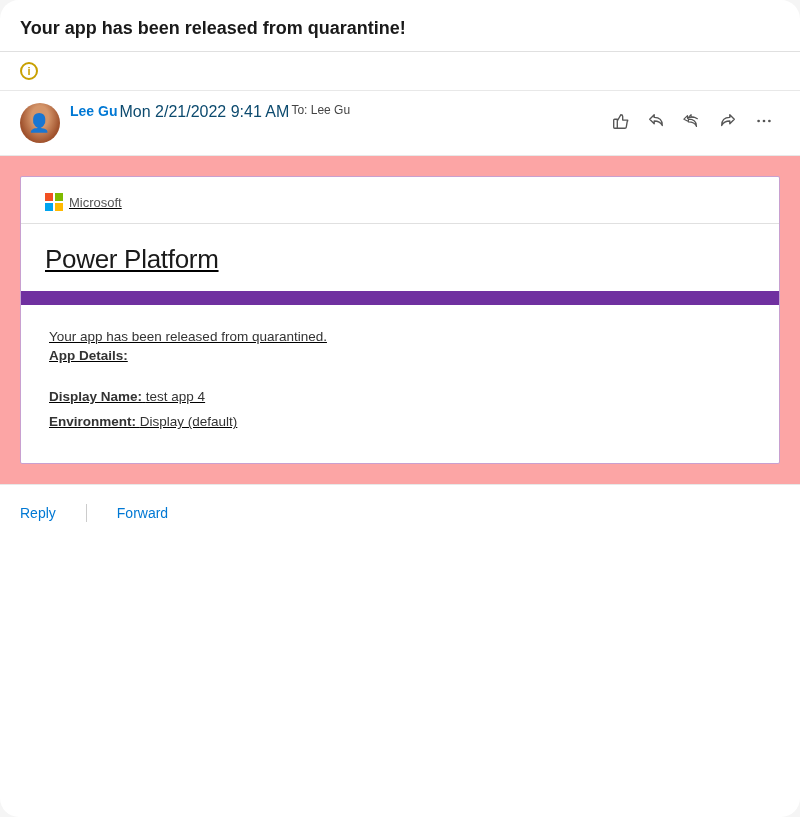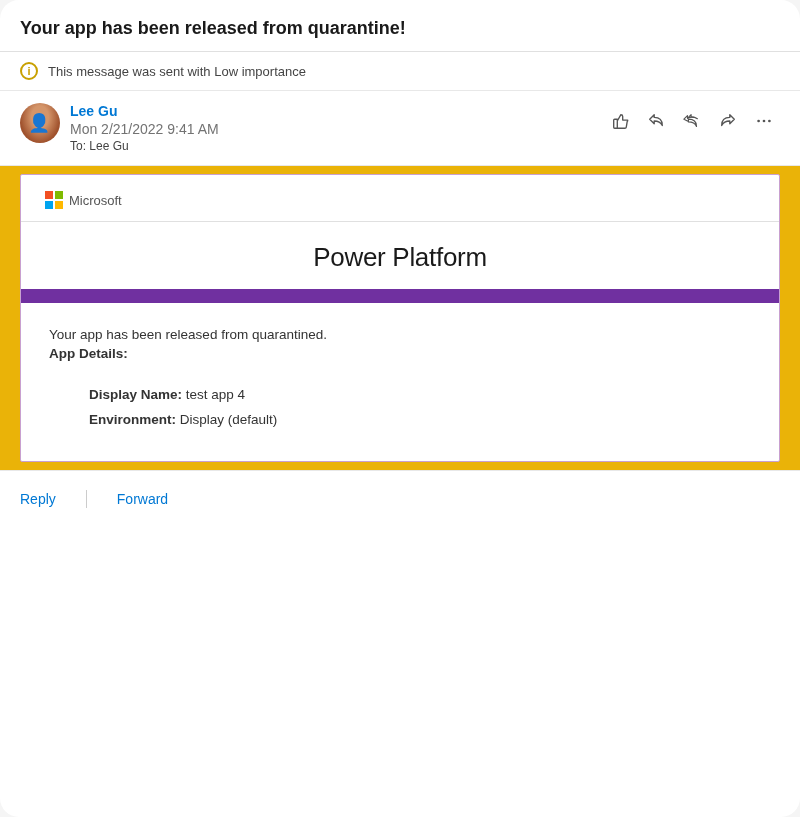--- a/index.html
+++ b/index.html
@@ -98,33 +98,33 @@
       background: radial-gradient(ellipse at 50% 35%, #d4956a 30%, #a0522d 70%);
       display: flex;
       align-items: center;
       justify-content: center;
       font-size: 18px;
       color: #fff;
     }
 
     .sender-info {
       display: flex;
-      flex-direction: column;
+      flex-direction: row;
       gap: 2px;
     }
 
     .sender-name {
       font-size: 14px;
       font-weight: 600;
       color: #0078d4;
     }
 
     .sender-datetime {
-      font-size: 14px;
-      color: #737373;
+      font-size: 16px;
+      color: #0c4a6e;
     }
 
     .sender-to {
       font-size: 12px;
       color: #444;
     }
 
     
     .action-buttons {
       display: flex;
@@ -142,22 +142,23 @@
       display: flex;
       align-items: center;
       justify-content: center;
       border-radius: 4px;
       color: #444;
       font-size: 16px;
     }
 
     
     .email-body-wrapper {
-      padding: 8px 20px;
-      background: #eab308;
+      padding: 20px 20px;
+      background: #fca5a5;
+      text-decoration: underline;
     }
 
     .email-content-card {
       background: #fff;
       border: 1px solid #c8a0d0;
       border-radius: 2px;
       overflow: hidden;
     }
 
     
@@ -191,21 +192,20 @@
     .ms-logo-grid span:nth-child(4) { background: #ffb900; }
 
     .ms-logo-text {
       font-size: 13px;
       color: #555;
     }
 
     
     .pp-heading-area {
       padding: 20px 24px 16px 24px;
-      text-align: center;
     }
 
     .pp-title {
       font-size: 26px;
       font-weight: 400;
       color: #1a1a1a;
       letter-spacing: -0.3px;
     }
 
     
@@ -240,21 +240,20 @@
     }
 
     .app-detail-row {
       font-size: 13.5px;
       color: #333;
       margin-bottom: 10px;
     }
 
     .app-detail-row strong {
       font-weight: 700;
-      margin-left: 40px;
     }
 
     
     .footer-actions {
       display: flex;
       align-items: center;
       padding: 16px 20px;
       gap: 16px;
       border-top: 1px solid #e8e8e8;
     }
@@ -280,21 +279,20 @@
 <body>
 
 <div class="email-page">
 
   <div class="email-subject-bar">
     <span class="email-subject">Your app has been released from quarantine!</span>
   </div>
 
   <div class="importance-bar">
     <div class="importance-icon">i</div>
-    <span class="importance-text">This message was sent with Low importance</span>
   </div>
 
   <div class="sender-row">
     <div class="sender-left">
       <div class="avatar">
         <div class="avatar-face">👤</div>
       </div>
       <div class="sender-info">
         <span class="sender-name">Lee Gu</span>
         <span class="sender-datetime">Mon 2/21/2022 9:41 AM</span>

